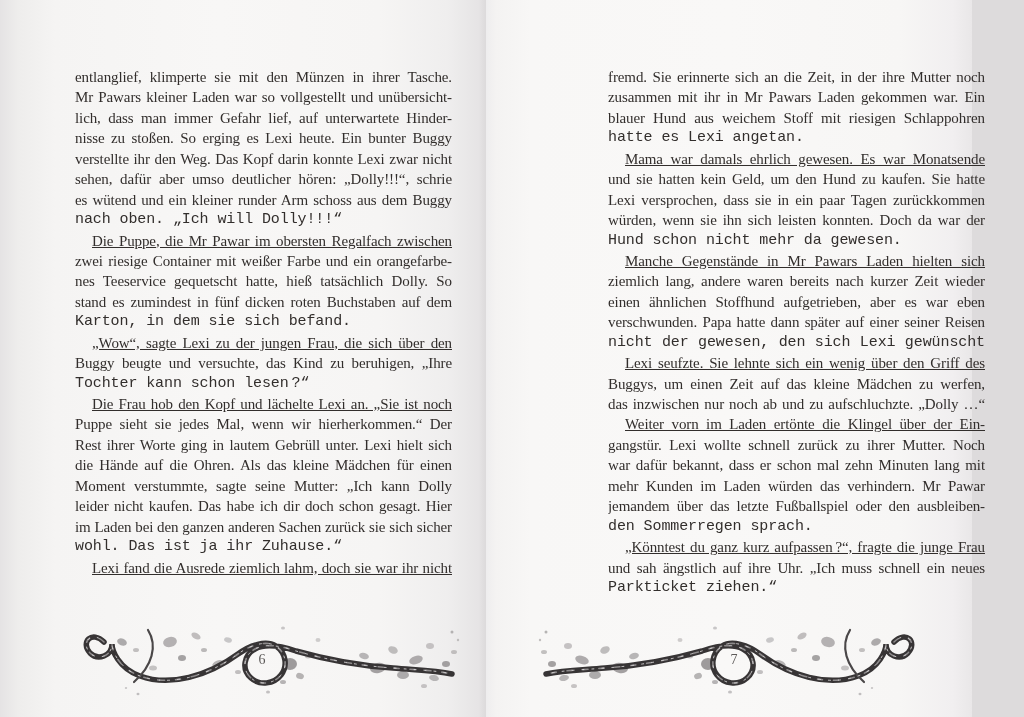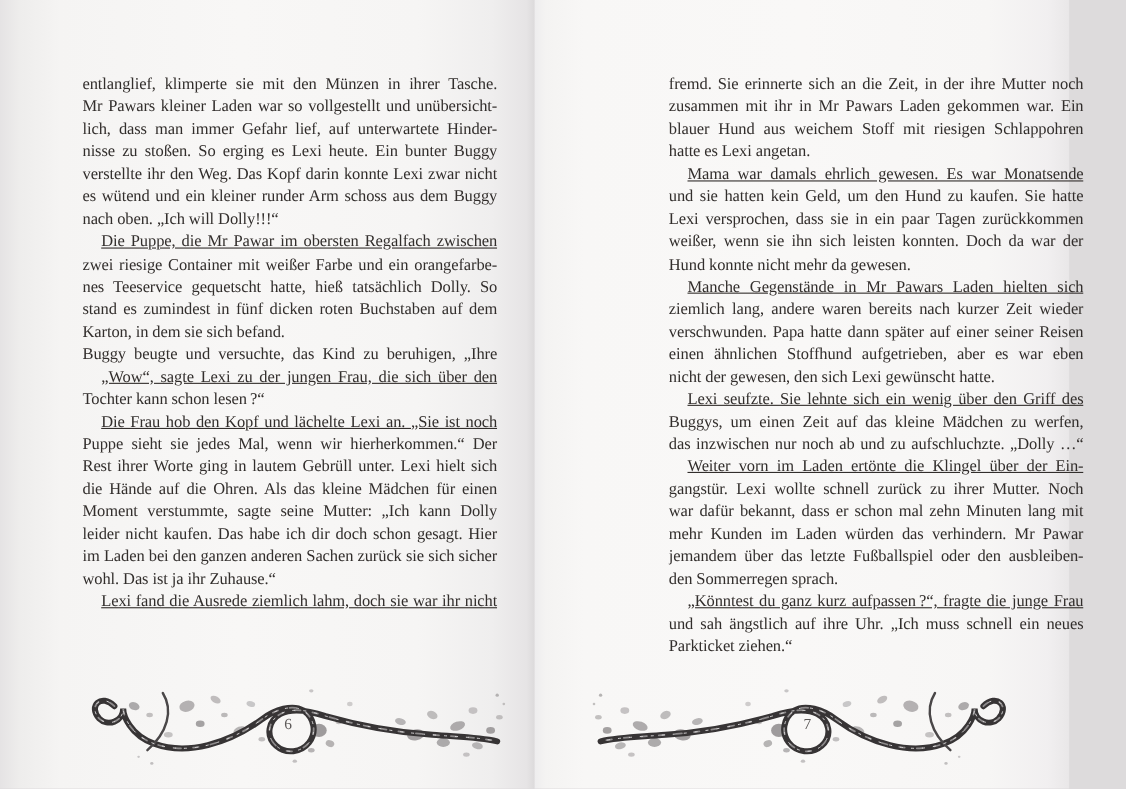--- a/index.html
+++ b/index.html
@@ -25,21 +25,21 @@
     position:absolute;top:67px;width:377px;
     color:#322e2c;font-size:15px;line-height:20.45px;
     letter-spacing:-0.1px;
   }
   .page-left  .text-block{left:75px;}
   .page-right .text-block{left:75px;margin-left:47px;}
   .line{
     text-align:justify;text-align-last:justify;
     height:20.45px;overflow:hidden;white-space:normal;
   }
-  .line.para-end{text-align-last:left;}
+  .line.para-end{text-align-last:left;font-family:Liberation Mono, monospace;}
   .line.indent{text-indent:17px;text-decoration:underline;}
 
   .ornament{position:absolute;top:620px;width:384px;height:92px;}
   .page-left  .ornament{left:78px;}
   .page-right .ornament{left:50px;}
   .ornament svg{display:block;width:384px;height:92px;}
   .page-right .ornament svg{transform:scaleX(-1);}
   .pnum{
     position:absolute;top:30px;width:18px;height:20px;
     text-align:center;font-size:14px;line-height:20px;color:#5d5a59;
@@ -101,29 +101,30 @@
 
 <div class="spread">
 
   <div class="page page-left">
     <div class="text-block" id="text-left">
         <div class="line">entlanglief, klimperte sie mit den Münzen in ihrer Tasche.</div>
         <div class="line">Mr Pawars kleiner Laden war so vollgestellt und unübersicht-</div>
         <div class="line">lich, dass man immer Gefahr lief, auf unterwartete Hinder-</div>
         <div class="line">nisse zu stoßen. So erging es Lexi heute. Ein bunter Buggy</div>
         <div class="line">verstellte ihr den Weg. Das Kopf darin konnte Lexi zwar nicht</div>
+        <div class="line">sehen, dafür aber umso deutlicher hören: „Dolly!!!“, schrie</div>
         <div class="line">es wütend und ein kleiner runder Arm schoss aus dem Buggy</div>
         <div class="line para-end">nach oben. „Ich will Dolly!!!“</div>
         <div class="line indent">Die Puppe, die Mr Pawar im obersten Regalfach zwischen</div>
         <div class="line">zwei riesige Container mit weißer Farbe und ein orangefarbe-</div>
         <div class="line">nes Teeservice gequetscht hatte, hieß tatsächlich Dolly. So</div>
         <div class="line">stand es zumindest in fünf dicken roten Buchstaben auf dem</div>
         <div class="line para-end">Karton, in dem sie sich befand.</div>
+        <div class="line indent">„Wow“, sagte Lexi zu der jungen Frau, die sich über den</div>
         <div class="line">Buggy beugte und versuchte, das Kind zu beruhigen, „Ihre</div>
-        <div class="line indent">„Wow“, sagte Lexi zu der jungen Frau, die sich über den</div>
         <div class="line para-end">Tochter kann schon lesen ?“</div>
         <div class="line indent">Die Frau hob den Kopf und lächelte Lexi an. „Sie ist noch</div>
         <div class="line">Puppe sieht sie jedes Mal, wenn wir hierherkommen.“ Der</div>
         <div class="line">Rest ihrer Worte ging in lautem Gebrüll unter. Lexi hielt sich</div>
         <div class="line">die Hände auf die Ohren. Als das kleine Mädchen für einen</div>
         <div class="line">Moment verstummte, sagte seine Mutter: „Ich kann Dolly</div>
         <div class="line">leider nicht kaufen. Das habe ich dir doch schon gesagt. Hier</div>
         <div class="line">im Laden bei den ganzen anderen Sachen zurück sie sich sicher</div>
         <div class="line para-end">wohl. Das ist ja ihr Zuhause.“</div>
         <div class="line indent">Lexi fand die Ausrede ziemlich lahm, doch sie war ihr nicht</div>
@@ -138,26 +139,26 @@
 
   <div class="page page-right">
     <div class="text-block" id="text-right">
         <div class="line">fremd. Sie erinnerte sich an die Zeit, in der ihre Mutter noch</div>
         <div class="line">zusammen mit ihr in Mr Pawars Laden gekommen war. Ein</div>
         <div class="line">blauer Hund aus weichem Stoff mit riesigen Schlappohren</div>
         <div class="line para-end">hatte es Lexi angetan.</div>
         <div class="line indent">Mama war damals ehrlich gewesen. Es war Monatsende</div>
         <div class="line">und sie hatten kein Geld, um den Hund zu kaufen. Sie hatte</div>
         <div class="line">Lexi versprochen, dass sie in ein paar Tagen zurückkommen</div>
-        <div class="line">weißer, wenn sie ihn sich leisten konnten. Doch da war der</div>
-        <div class="line para-end">Hund konnte nicht mehr da gewesen.</div>
+        <div class="line">würden, wenn sie ihn sich leisten konnten. Doch da war der</div>
+        <div class="line para-end">Hund schon nicht mehr da gewesen.</div>
         <div class="line indent">Manche Gegenstände in Mr Pawars Laden hielten sich</div>
         <div class="line">ziemlich lang, andere waren bereits nach kurzer Zeit wieder</div>
+        <div class="line">einen ähnlichen Stoffhund aufgetrieben, aber es war eben</div>
         <div class="line">verschwunden. Papa hatte dann später auf einer seiner Reisen</div>
-        <div class="line">einen ähnlichen Stoffhund aufgetrieben, aber es war eben</div>
         <div class="line para-end">nicht der gewesen, den sich Lexi gewünscht hatte.</div>
         <div class="line indent">Lexi seufzte. Sie lehnte sich ein wenig über den Griff des</div>
         <div class="line">Buggys, um einen Zeit auf das kleine Mädchen zu werfen,</div>
         <div class="line">das inzwischen nur noch ab und zu aufschluchzte. „Dolly …“</div>
         <div class="line indent">Weiter vorn im Laden ertönte die Klingel über der Ein-</div>
         <div class="line">gangstür. Lexi wollte schnell zurück zu ihrer Mutter. Noch</div>
         <div class="line">war dafür bekannt, dass er schon mal zehn Minuten lang mit</div>
         <div class="line">mehr Kunden im Laden würden das verhindern. Mr Pawar</div>
         <div class="line">jemandem über das letzte Fußballspiel oder den ausbleiben-</div>
         <div class="line para-end">den Sommerregen sprach.</div>

